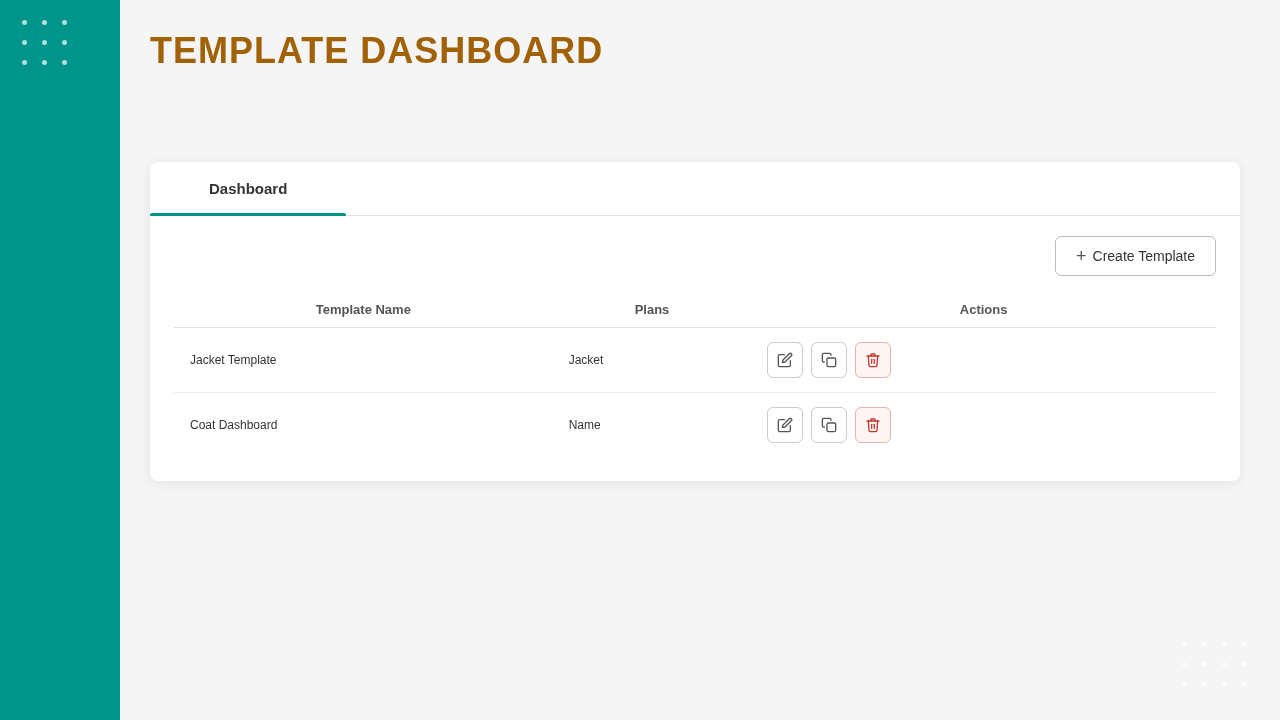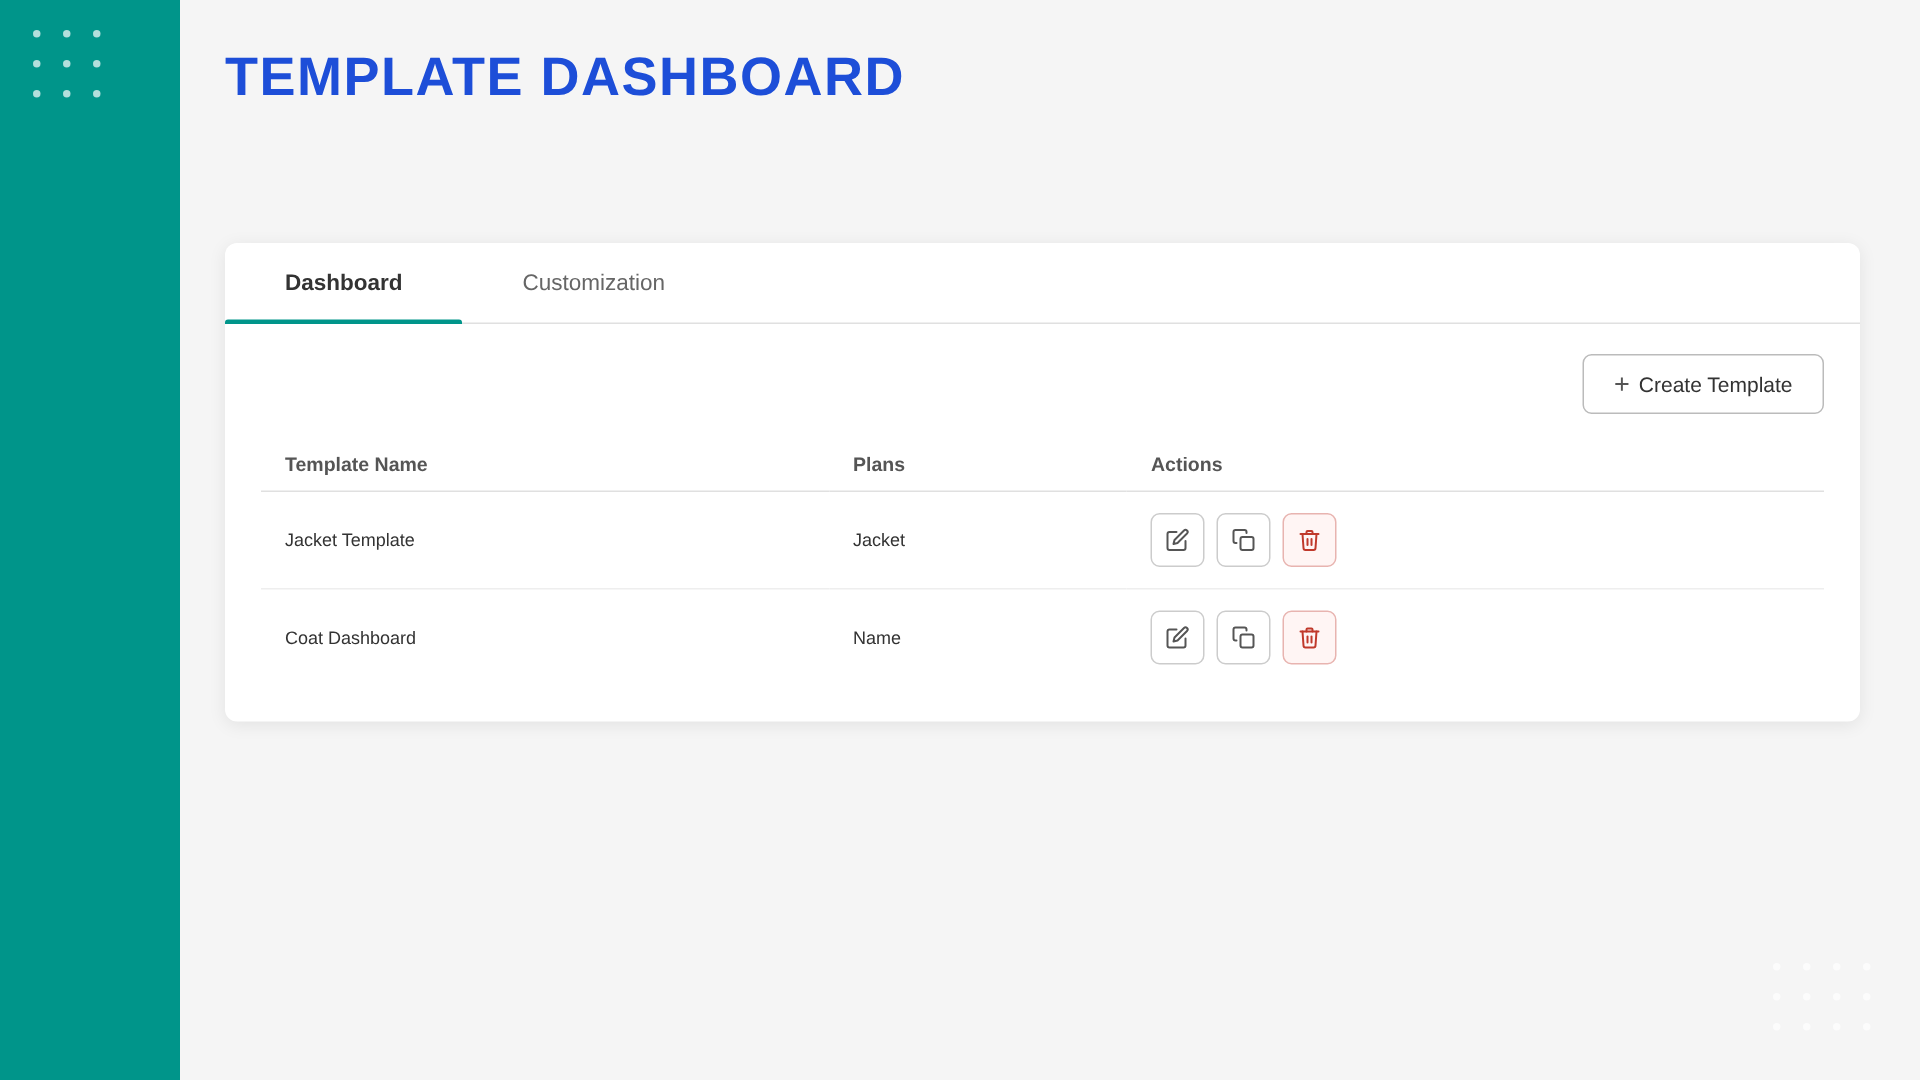--- a/index.html
+++ b/index.html
@@ -86,21 +86,21 @@
       left: 120px;
       right: 0;
       bottom: 0;
       background: #f5f5f5;
       z-index: 2;
       padding: 30px 40px 30px 30px;
     }
 
     
     .page-title {
-      color: #1d4ed8;
+      color: #a16207;
       font-size: 36px;
       font-weight: 700;
       letter-spacing: 1px;
       margin-bottom: 20px;
     }
 
     
     .card {
       background: #fff;
       border-radius: 8px;
@@ -110,21 +110,21 @@
       position: relative;
       z-index: 3;
     }
 
     
     .tabs {
       display: flex;
       border-bottom: 1px solid #e0e0e0;
     }
     .tab {
-      padding: 18px 40px;
+      padding: 18px 59px;
       font-size: 15px;
       color: #666;
       cursor: pointer;
       position: relative;
       user-select: none;
     }
     .tab.active {
       color: #333;
       font-weight: 600;
     }
@@ -167,21 +167,21 @@
       color: #555;
       line-height: 1;
     }
 
     
     .data-table {
       width: 100%;
       border-collapse: collapse;
     }
     .data-table thead tr th {
-      text-align: left;
+      text-align: center;
       padding: 10px 16px;
       font-size: 13px;
       font-weight: 600;
       color: #555;
       border-bottom: 1px solid #e0e0e0;
     }
     .data-table tbody tr {
       border-bottom: 1px solid #eee;
     }
     .data-table tbody tr:last-child {
@@ -279,21 +279,20 @@
     <div class="dot"></div>
 </div>
 
 <div class="main-content">
   <h1 class="page-title">TEMPLATE DASHBOARD</h1>
 
   <div class="card">
 
     <div class="tabs">
       <div class="tab active">Dashboard</div>
-      <div class="tab">Customization</div>
     </div>
 
     <div class="table-area">
 
       <div class="create-btn-row">
         <button class="create-btn">
           <span class="plus">+</span>
           <span>Create Template</span>
         </button>
       </div>

